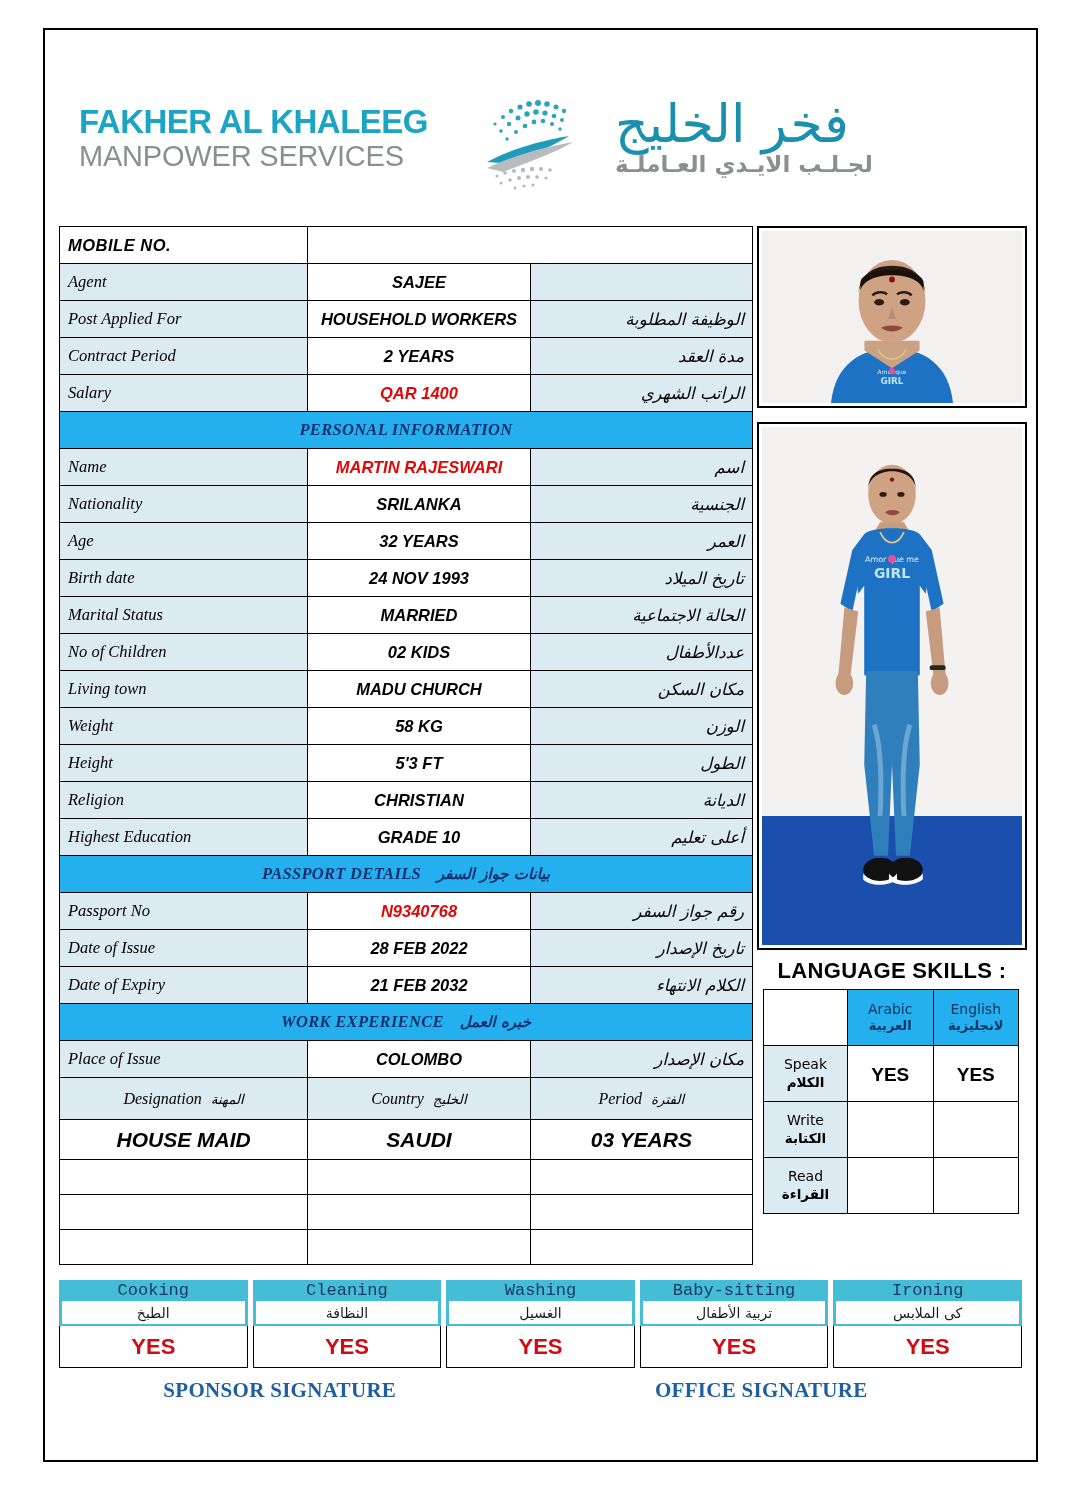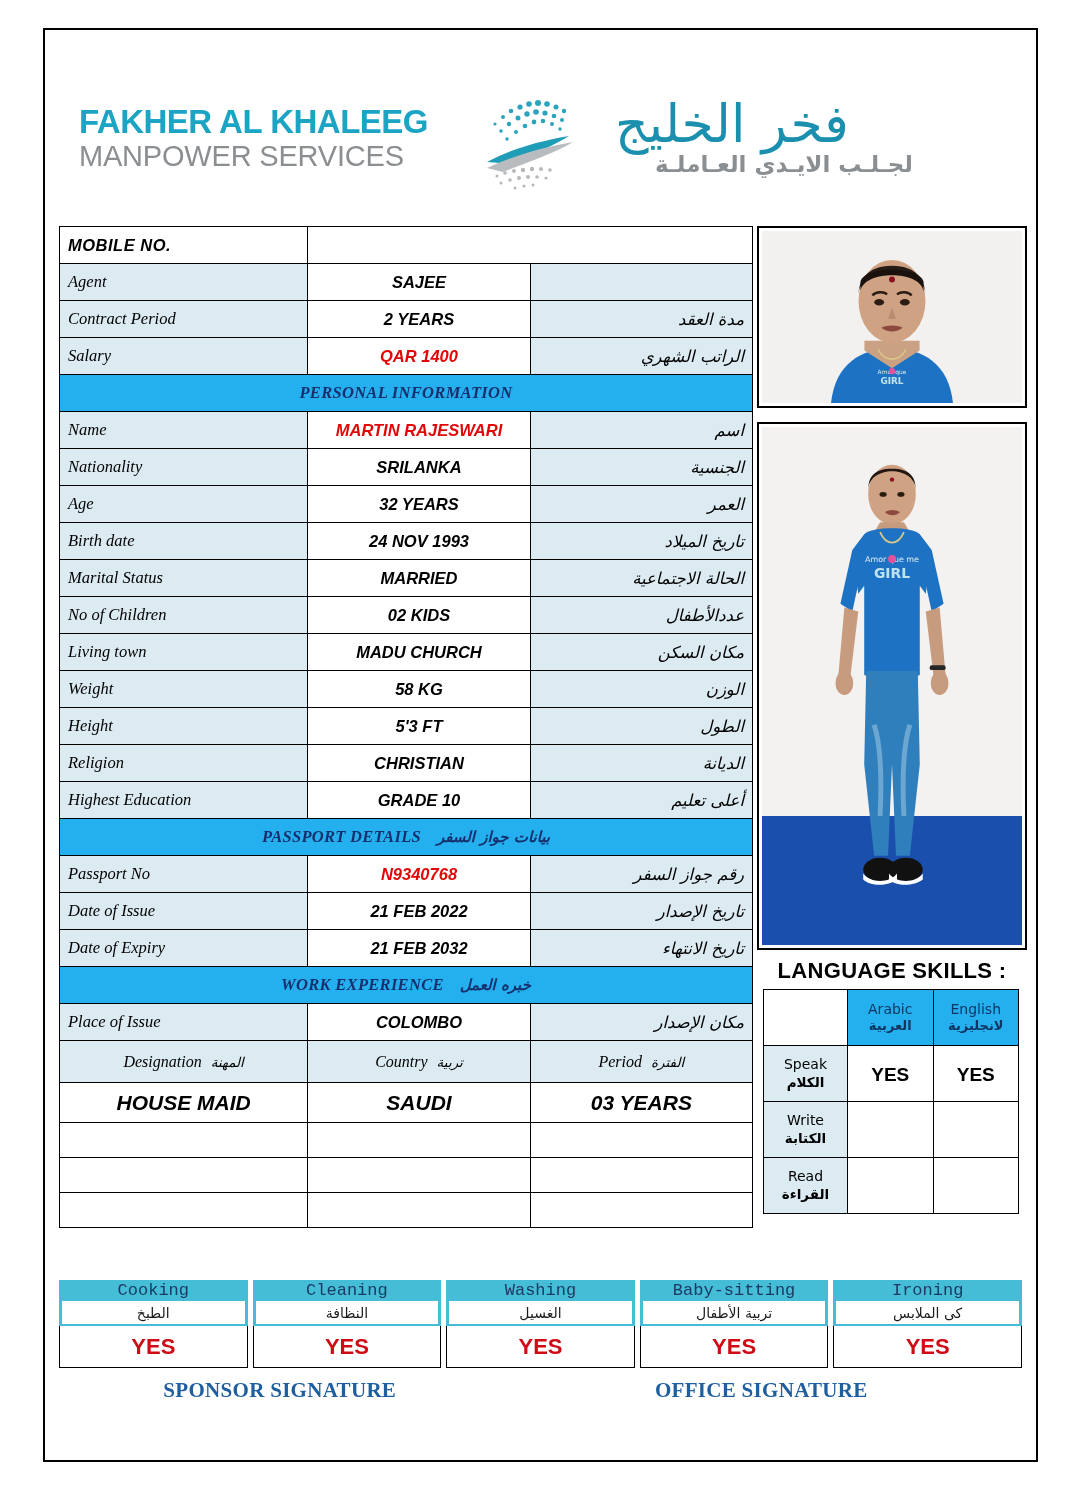--- a/index.html
+++ b/index.html
@@ -38,21 +38,21 @@
   .logo-mark { width: 150px; height: 110px; position: relative; }
   .logo-ar { flex: 1; text-align: left; padding-left: 8px; }
   .logo-ar .a1 {
     font-family: "DejaVu Sans", sans-serif;
     font-weight: 400; font-size: 52px; color: #1b90ae;
     line-height: 1.0; direction: rtl;
   }
   .logo-ar .a2 {
     font-family: "DejaVu Sans", sans-serif;
     font-weight: 600; font-size: 23px; color: #8b8f92;
-    line-height: 1.3; direction: rtl; letter-spacing: 1px; margin-left: 40px;
+    line-height: 1.3; direction: rtl; letter-spacing: 1px;
   }
 
   
   .main-table {
     position: absolute;
     left: 14px; top: 196px;
     width: 694px;
     border-collapse: collapse;
     table-layout: fixed;
     font-style: italic;
@@ -259,20 +259,25 @@
         <td class="c-label mobile-label">MOBILE NO.</td>
         <td class="c-value" colspan="2"></td>
       </tr>
 
       <tr>
         <td class="c-label">Agent</td>
         <td class="c-value">SAJEE</td>
         <td class="c-ar"></td>
       </tr>
       <tr>
+        <td class="c-label">Post Applied For</td>
+        <td class="c-value">HOUSEHOLD WORKERS</td>
+        <td class="c-ar">الوظيفة المطلوبة</td>
+      </tr>
+      <tr>
         <td class="c-label">Contract Period</td>
         <td class="c-value">2 YEARS</td>
         <td class="c-ar">مدة العقد</td>
       </tr>
       <tr>
         <td class="c-label">Salary</td>
         <td class="c-value red">QAR 1400</td>
         <td class="c-ar">الراتب الشهري</td>
       </tr>
 
@@ -342,46 +347,46 @@
         </td>
       </tr>
 
       <tr>
         <td class="c-label">Passport No</td>
         <td class="c-value red">N9340768</td>
         <td class="c-ar">رقم جواز السفر</td>
       </tr>
       <tr>
         <td class="c-label">Date of Issue</td>
-        <td class="c-value">21 FEB 2022</td>
+        <td class="c-value">28 FEB 2022</td>
         <td class="c-ar">تاريخ الإصدار</td>
       </tr>
       <tr>
         <td class="c-label">Date of Expiry</td>
         <td class="c-value">21 FEB 2032</td>
-        <td class="c-ar">تاريخ الانتهاء</td>
+        <td class="c-ar">الكلام الانتهاء</td>
       </tr>
       <tr>
         <td class="banner" colspan="3">
           <span>WORK EXPERIENCE</span><span class="ar">خبره العمل</span>
         </td>
       </tr>
 
       <tr>
         <td class="c-label">Place of Issue</td>
         <td class="c-value">COLOMBO</td>
         <td class="c-ar">مكان الإصدار</td>
       </tr>
 
       <tr class="we-head">
         <td class="we-c1">
           <span>Designation</span><span class="ar">المهنة</span>
         </td>
         <td class="we-c2">
-          <span>Country</span><span class="ar">تربية</span>
+          <span>Country</span><span class="ar">الخليج</span>
         </td>
         <td class="we-c3">
           <span>Period</span><span class="ar">الفترة</span>
         </td>
       </tr>
 
       <tr class="we-row">
         <td>HOUSE MAID</td>
         <td>SAUDI</td>
         <td>03 YEARS</td>

